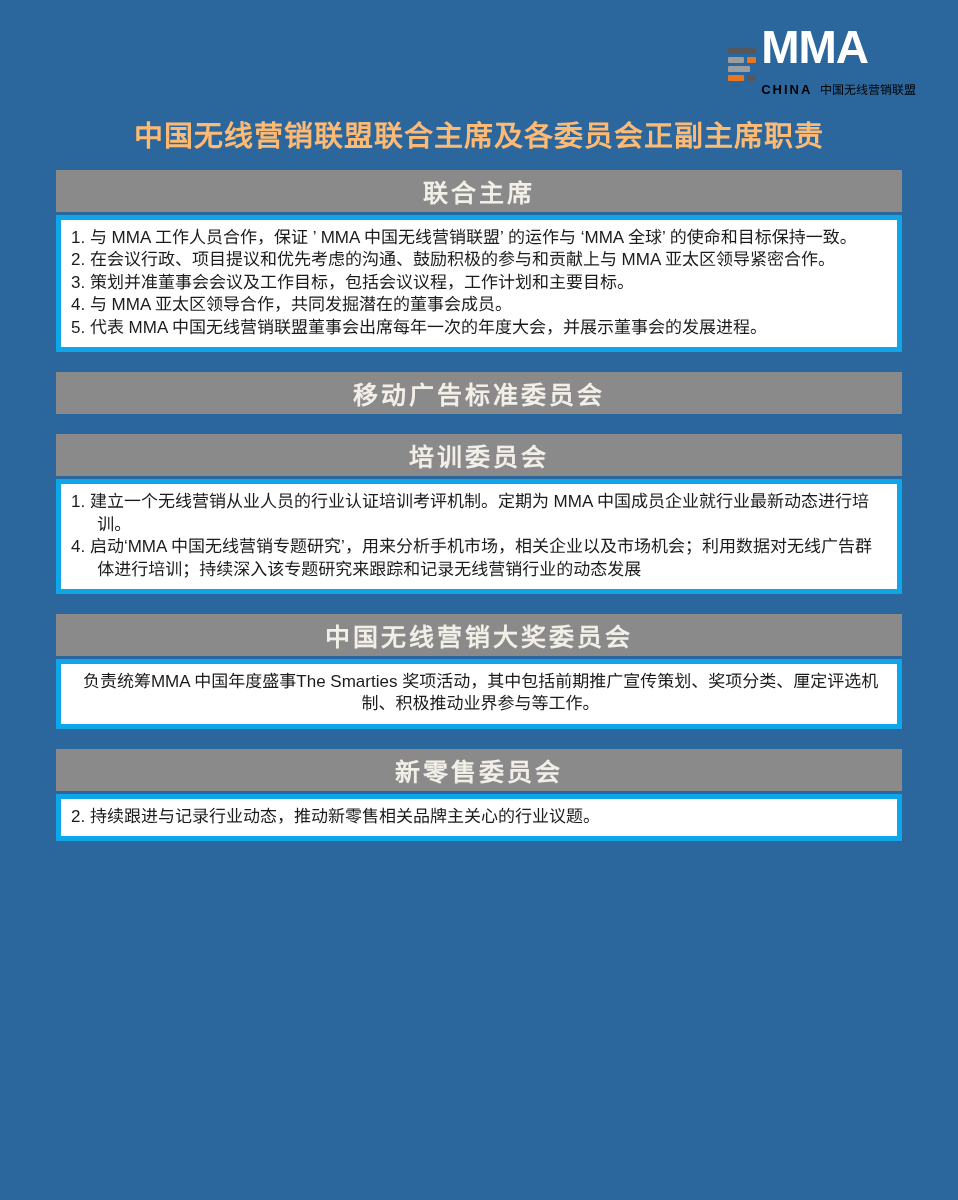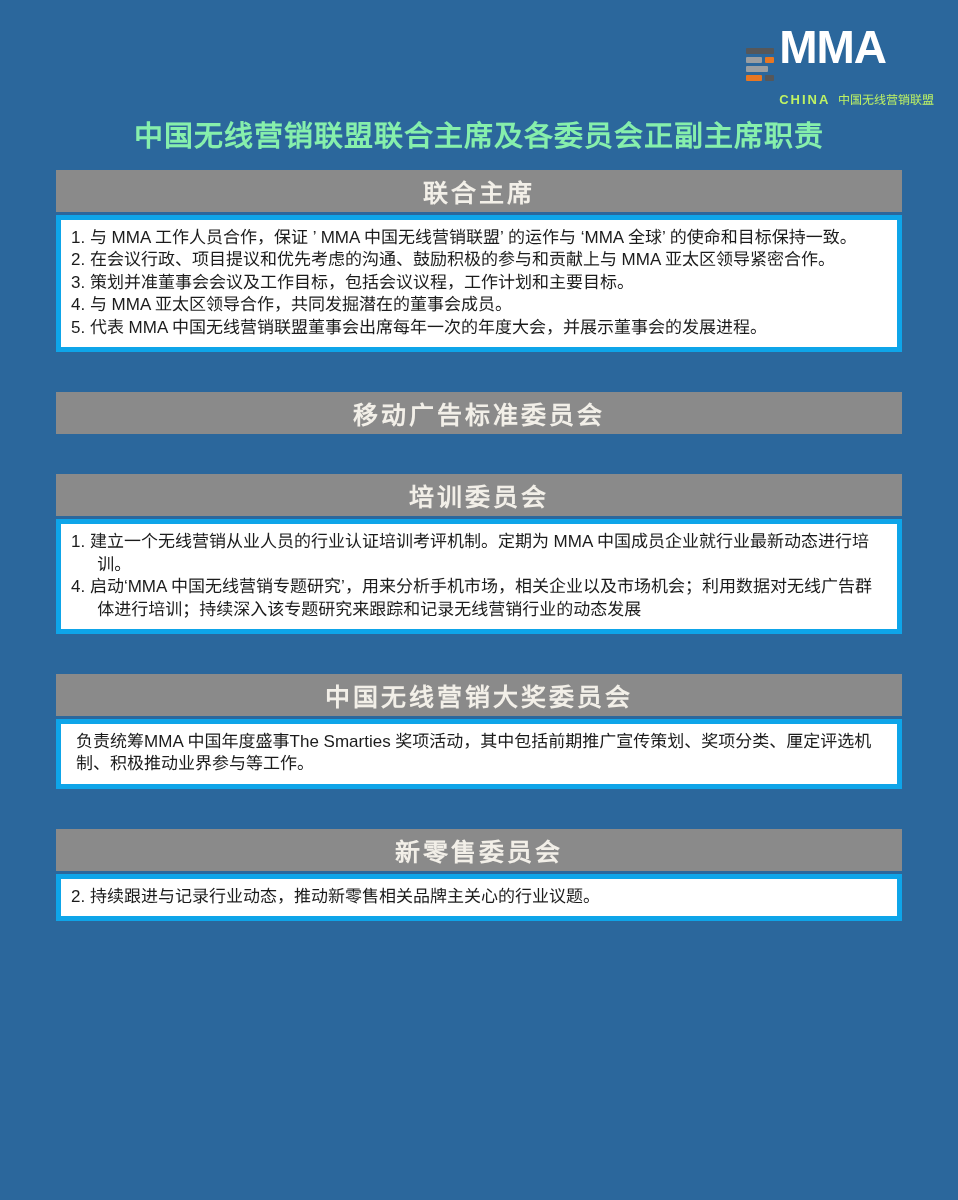--- a/index.html
+++ b/index.html
@@ -13,21 +13,21 @@
     min-height: 1200px;
     background: #2b679c;
     position: relative;
     padding-bottom: 40px;
   }
 
   
   .logo {
     position: absolute;
     top: 26px;
-    right: 24px;
+    right: 42px;
     display: flex;
     align-items: flex-start;
     text-align: right;
   }
   .logo-bars {
     display: flex;
     flex-direction: column;
     gap: 3px;
     margin-top: 22px;
     margin-right: 5px;
@@ -41,43 +41,43 @@
 
   .logo-text { display: flex; flex-direction: column; align-items: flex-start; }
   .logo-mma {
     color: #ffffff;
     font-size: 46px;
     font-weight: bold;
     line-height: 0.95;
     letter-spacing: -1px;
   }
   .logo-sub {
-    color: #bef264;
+    color: #000000;
     font-size: 13px;
-    margin-top: 20px;
+    margin-top: 10px;
     white-space: nowrap;
   }
   .logo-sub .en { font-weight: bold; letter-spacing: 2px; }
   .logo-sub .cn { font-size: 12px; margin-left: 4px; }
 
   
   .page-title {
     padding-top: 112px;
     text-align: center;
-    color: #86efac;
+    color: #fdba74;
     font-size: 29px;
     font-weight: bold;
     letter-spacing: 1px;
   }
 
   
   .content {
     margin: 16px 56px 0 56px;
   }
-  .committee { margin-bottom: 40px; }
+  .committee { margin-bottom: 20px; }
 
   .sec-header {
     background: #8a8a8a;
     height: 42px;
     display: flex;
     align-items: center;
     justify-content: center;
     margin-bottom: 3px;
   }
   .sec-header h2 {
@@ -95,20 +95,21 @@
     font-size: 17px;
     line-height: 1.32;
   }
   .sec-body .item {
     padding-left: 1.55em;
     text-indent: -1.55em;
   }
   .sec-body .item.plain {
     padding-left: 0.3em;
     text-indent: 0;
+    text-align: center;
   }
 </style>
 </head>
 <body>
 
 <div class="logo">
   <div class="logo-bars">
     <div class="row">
         <span class="bar b-dark w28"></span>
       </div>

